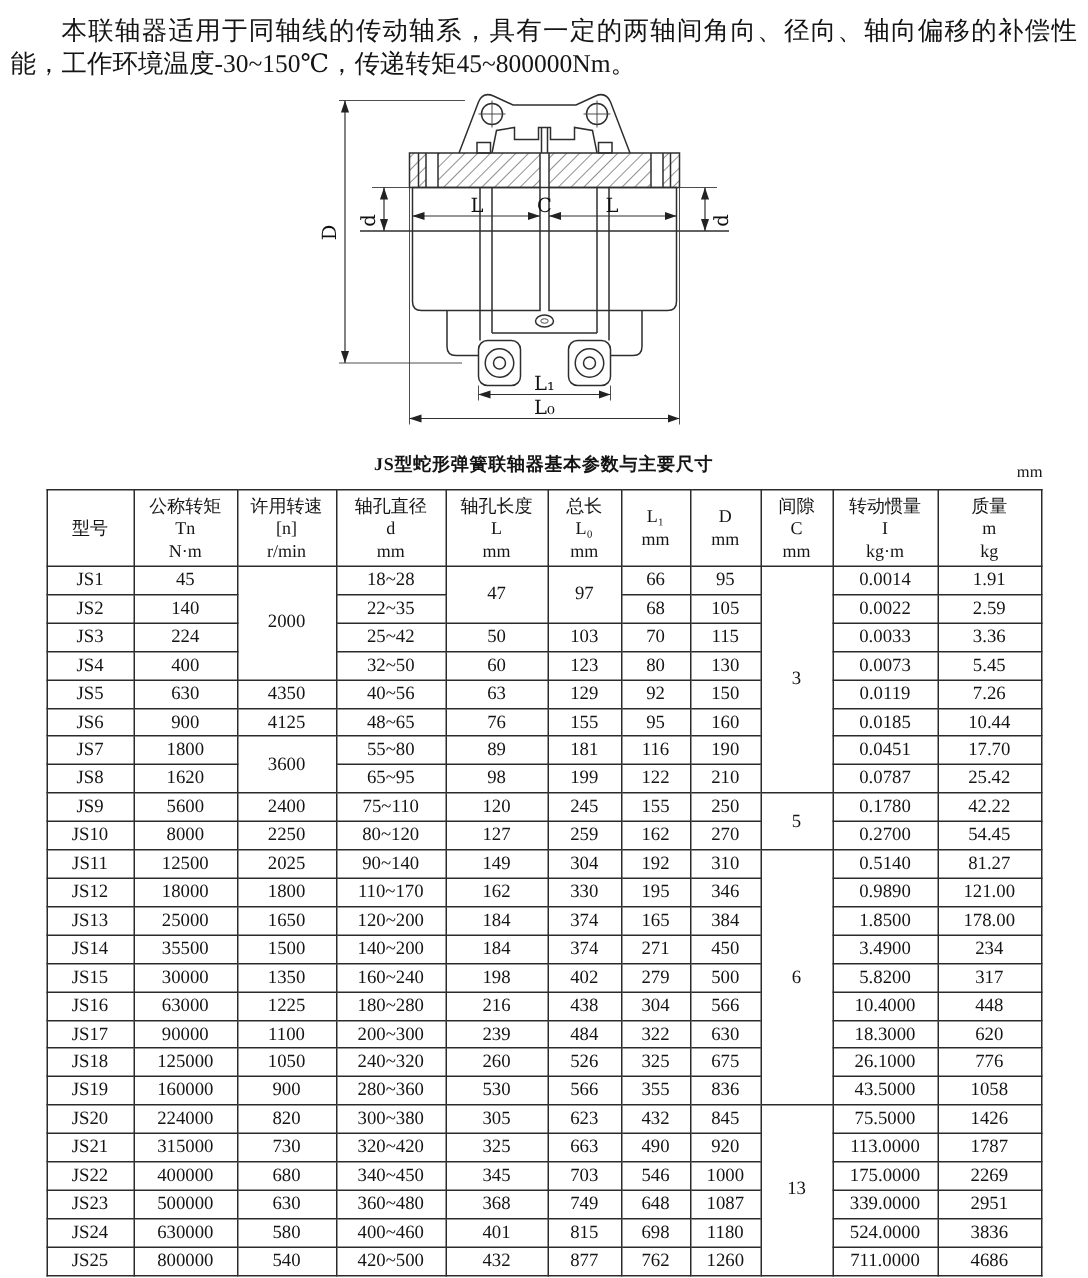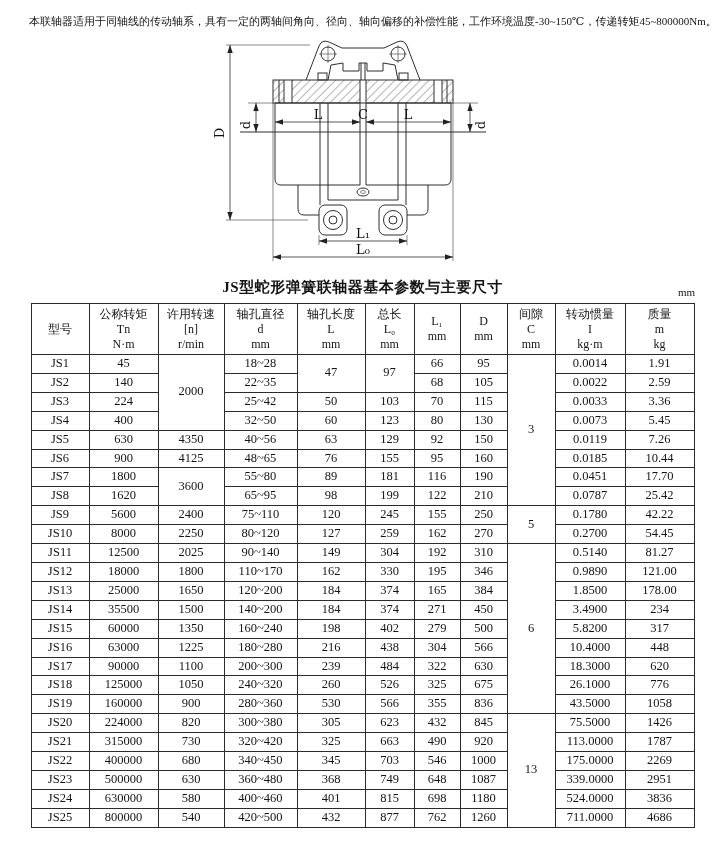--- a/index.html
+++ b/index.html
@@ -3,31 +3,31 @@
 <meta charset="utf-8">
 <style>
   html,body{margin:0;padding:0;}
   body{
     width:725px;height:852px;background:#ffffff;color:#141414;
     font-family:"Liberation Serif","DejaVu Serif",serif;
     position:relative;overflow:hidden;
   }
   .para{
     margin:10px 7px 0 7px;
-    font-size:11px;line-height:22px;
+    font-size:17px;line-height:22px;
     text-indent:2em;text-align:justify;
   }
   .drawing-wrap{width:390px;margin:3px auto 0 auto;}
   svg .ln{stroke:#2e2e2e;stroke-width:1;fill:none;}
   svg .thin{stroke:#3a3a3a;stroke-width:0.6;fill:none;}
   svg .dim{stroke:#2e2e2e;stroke-width:0.8;fill:none;}
   svg text.dl{font-family:"DejaVu Serif","Liberation Serif",serif;font-size:13px;fill:#111;}
   .title-row{position:relative;margin-top:4px;height:22px;}
   .tbl-title{
-    text-align:center;font-weight:bold;font-size:15px;letter-spacing:0.5px;
+    text-align:center;font-weight:bold;font-size:12px;letter-spacing:0.5px;
   }
   .unit-label{
     position:absolute;right:30px;bottom:2px;font-size:11px;font-weight:normal;
   }
   table.spec{
     border-collapse:collapse;table-layout:fixed;margin:3px auto 0 auto;
   }
   table.spec th,table.spec td{
     border:1px solid #2b2b2b;text-align:center;vertical-align:middle;
     font-weight:normal;padding:0;overflow:hidden;
@@ -322,21 +322,21 @@
           <td>140~200</td>
           <td>184</td>
           <td>374</td>
           <td>271</td>
           <td>450</td>
           <td>3.4900</td>
           <td>234</td>
         </tr>
         <tr>
           <td>JS15</td>
-          <td>60000</td>
+          <td>30000</td>
           <td>1350</td>
           <td>160~240</td>
           <td>198</td>
           <td>402</td>
           <td>279</td>
           <td>500</td>
           <td>5.8200</td>
           <td>317</td>
         </tr>
         <tr>

